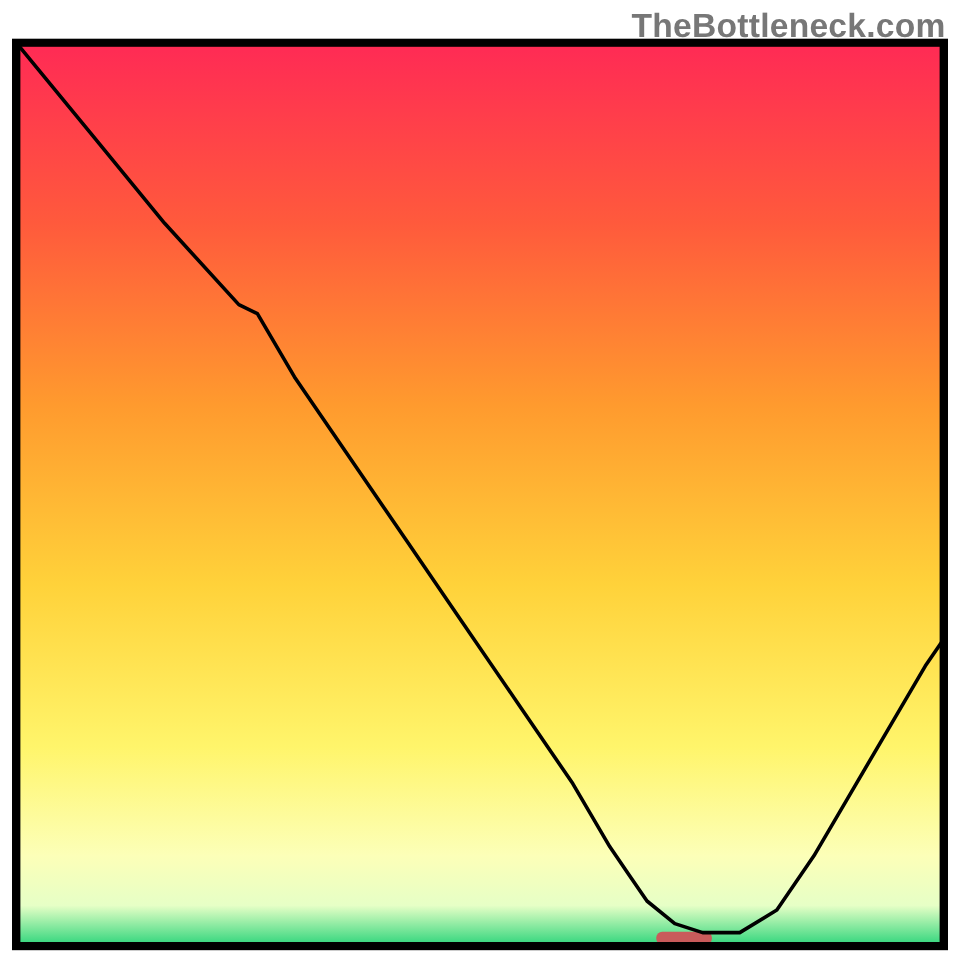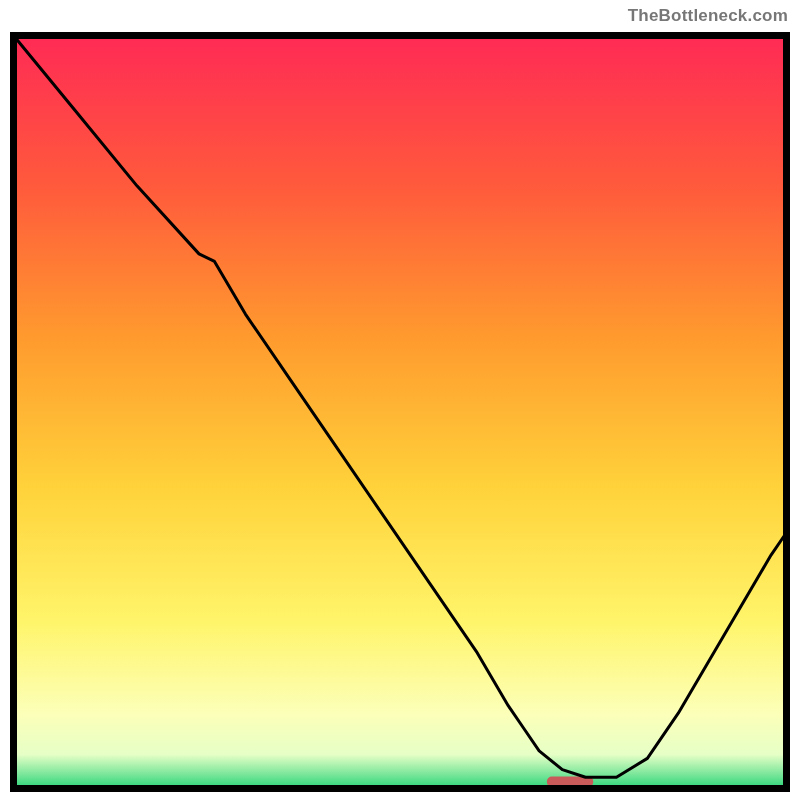--- a/index.html
+++ b/index.html
@@ -9,21 +9,21 @@
     width: 800px;
     height: 800px;
     position: relative;
     overflow: hidden;
   }
   .watermark {
     position: absolute;
     top: 6px;
     right: 12px;
     font-family: Arial, Helvetica, sans-serif;
-    font-size: 17px;
+    font-size: 28px;
     font-weight: 600;
     color: #777777;
     letter-spacing: 0.2px;
     z-index: 10;
   }
   .plot-outer {
     position: absolute;
     top: 32px;
     left: 10px;
     width: 780px;

